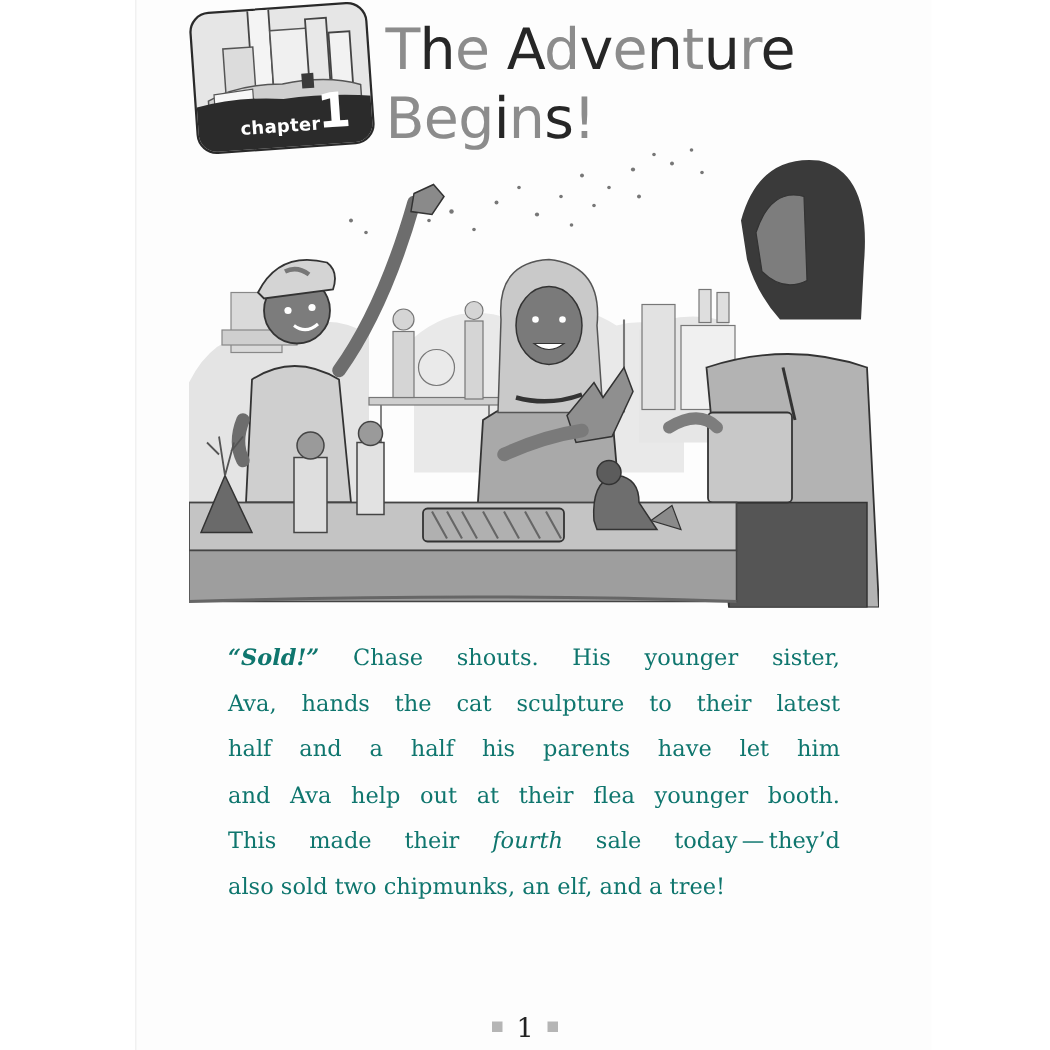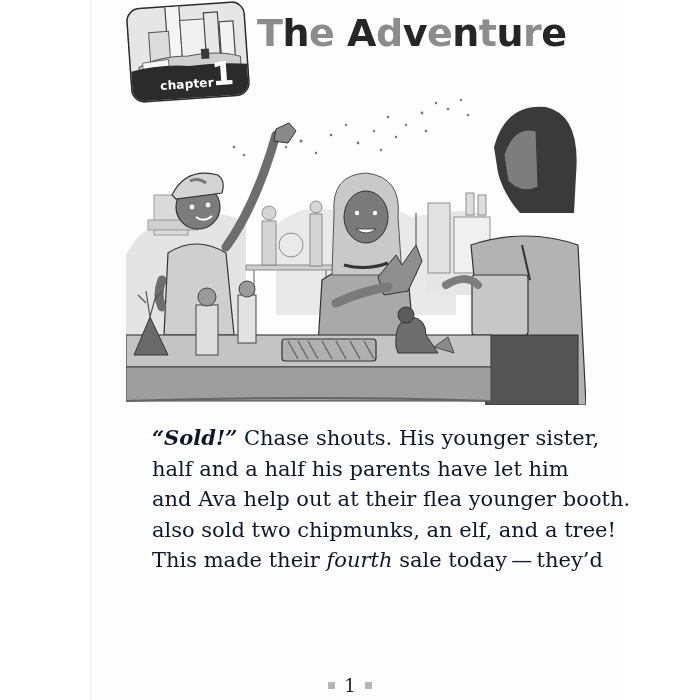--- a/index.html
+++ b/index.html
@@ -26,37 +26,37 @@
     font-size: 12px; color: #fff; letter-spacing: 0.2px;
   }
   .badge-num {
     position: absolute; left: 82px; top: 58px;
     font-family: "DejaVu Sans", sans-serif; font-weight: bold;
     font-size: 32px; color: #fff; line-height: 1;
   }
   
   .title {
     position: absolute; left: 257px; top: 10px;
-    font-family: "DejaVu Sans", sans-serif; font-weight: bold;
+    font-family: "DejaVu Sans", sans-serif; font-weight: normal;
     font-size: 38px; line-height: 46px; letter-spacing: -0.5px;
   }
   .title .line { display:block; white-space: nowrap; }
   .title .g { color: #8c8c8c; }
   .title .d { color: #262626; }
 
   
   .illus {
     position: absolute; left: 126px; top: 95px; width: 460px; height: 310px;
   }
 
   
   .body-text {
     position: absolute; left: 152px; top: 423px; width: 408px;
     font-family: "DejaVu Serif", serif;
-    font-size: 21px; line-height: 30.6px; color: #0f172a;
+    font-size: 15px; line-height: 30.6px; color: #0f766e;
     text-align: justify;
   }
   .body-text .line {
     display: block; text-align: justify; text-align-last: justify;
     white-space: nowrap; overflow: visible;
   }
   .body-text .line.last { text-align-last: left; }
   .body-text .shout { font-weight: bold; font-style: italic; }
   .body-text em { font-style: italic; }
 
@@ -96,20 +96,21 @@
 
       <path d="M0 66 Q30 60 60 64 Q90 62 120 66 L120 100 L0 100 Z" fill="#2b2b2b"></path>
     </g>
   </svg>
   <span class="badge-label">chapter</span>
   <span class="badge-num">1</span>
 </div>
 
 <div class="title">
   <span class="line" id="title-line1"><span class="g">T</span><span class="d">h</span><span class="g">e</span><span class="g"> </span><span class="d">A</span><span class="g">d</span><span class="d">v</span><span class="g">e</span><span class="d">n</span><span class="g">t</span><span class="d">u</span><span class="g">r</span><span class="d">e</span></span>
+  <span class="line" id="title-line2"><span class="g">B</span><span class="g">e</span><span class="g">g</span><span class="d">i</span><span class="g">n</span><span class="d">s</span><span class="g">!</span></span>
 </div>
 
 <div class="illus">
   <svg width="460" height="310" viewBox="0 0 460 310">
 
     <g fill="#777">
       <circle cx="150" cy="40" r="1.3"></circle>
         <circle cx="160" cy="52" r="1.2"></circle>
         <circle cx="175" cy="46" r="1.5"></circle>
       <circle cx="190" cy="58" r="1.2"></circle>
@@ -212,21 +213,22 @@
 
       <path d="M270 252 Q268 224 286 222 Q300 224 300 240 L312 258 L272 258 Z" fill="#6e6e6e" stroke="#333" stroke-width="1"></path>
       <circle cx="280" cy="220" r="8" fill="#5c5c5c" stroke="#333" stroke-width="1"></circle>
       <path d="M308 252 L322 242 L328 258 Z" fill="#8a8a8a" stroke="#333" stroke-width="0.8"></path>
     </g>
   </svg>
 </div>
 
 <div class="body-text">
   <span class="line"><span class="shout">“Sold!”</span><span> Chase shouts. His younger sister,</span></span>
+  <span class="line">Ava, hands the cat sculpture to their latest</span>
   <span class="line">half and a half his parents have let him</span>
   <span class="line">and Ava help out at their flea younger booth.</span>
+  <span class="line"><span>This made their </span><em>fourth</em><span> sale today — they’d</span></span>
   <span class="line last">also sold two chipmunks, an elf, and a tree!</span>
-  <span class="line"><span>This made their </span><em>fourth</em><span> sale today — they’d</span></span>
 </div>
 
 <div class="pagenum">
   <span class="sq"></span><span>1</span><span class="sq"></span>
 </div>
 
 </body></html>

